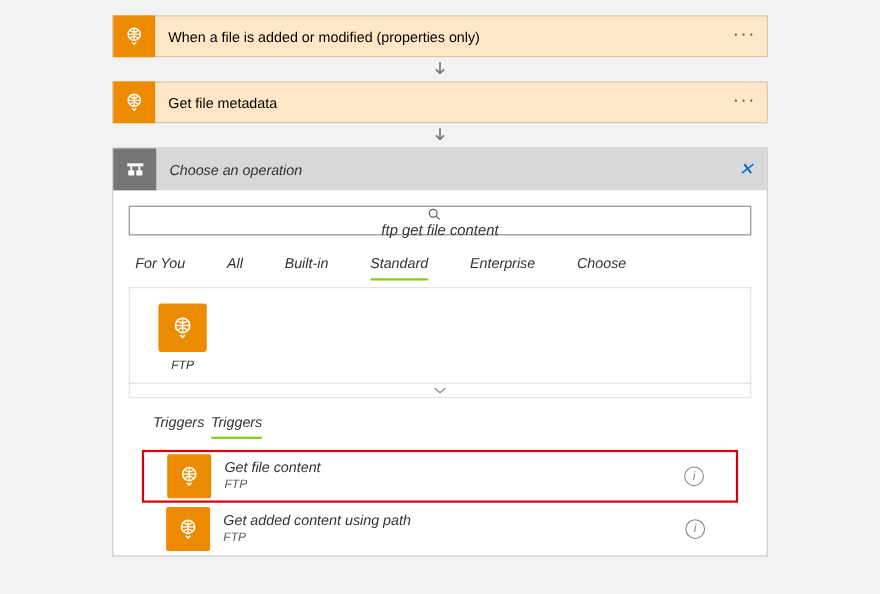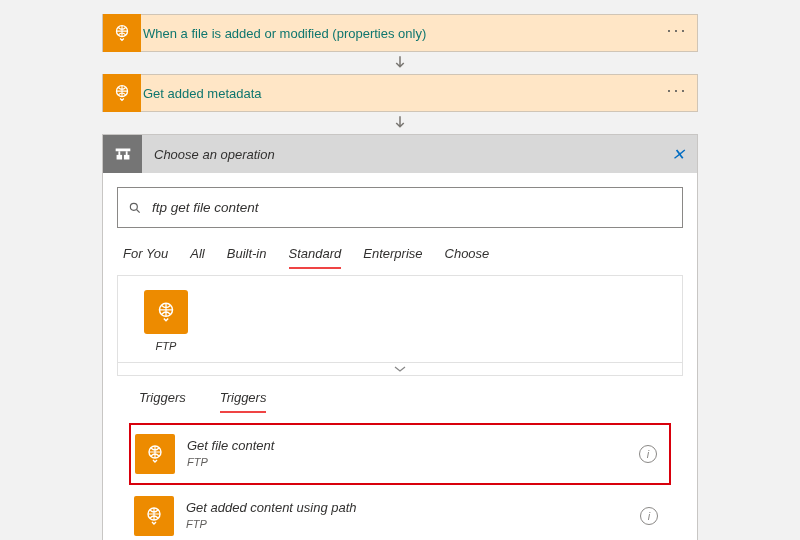--- a/index.html
+++ b/index.html
@@ -35,22 +35,22 @@
   .step-icon {
     width: 38px;
     height: 38px;
     background: #ed8b00;
     display: flex;
     align-items: center;
     justify-content: center;
     flex-shrink: 0;
   }
   .step-title {
-    padding-left: 2px;
-    color: #0f766e;
+    padding-left: 12px;
+    color: #000000;
     flex: 1;
   }
   .step-dots {
     padding: 0 10px 6px 10px;
     color: #605e5c;
     font-size: 18px;
     letter-spacing: 1px;
     cursor: pointer;
     line-height: 14px;
   }
@@ -89,46 +89,47 @@
     padding: 0 12px;
     color: #006cc2;
     cursor: pointer;
     font-size: 16px;
   }
   .op-body {
     padding: 14px 14px 0 14px;
   }
   .search-box {
     border: 1px solid #8a8886;
-    height: 41px;
+    height: 27px;
     display: flex;
     align-items: center;
     padding: 0 10px;
+    flex-direction: column;
   }
   .search-icon {
     color: #606060;
     margin-right: 10px;
     font-size: 14px;
   }
   .search-text {
     color: #323130;
     font-size: 13.5px;
   }
   .tabs {
     display: flex;
-    gap: 22px;
+    gap: 38px;
     padding: 14px 6px 0 6px;
   }
   .tab {
     padding: 4px 0 6px 0;
     cursor: pointer;
     color: #323130;
   }
   .tab.active {
-    border-bottom: 2px solid #ef4444;
+    border-bottom: 2px solid #84cc16;
     font-weight: 400;
   }
   .connectors {
     border: 1px solid #e1e1e1;
     border-bottom: none;
     margin-top: 6px;
   }
   .connector-row {
     display: flex;
     gap: 28px;
@@ -164,36 +165,36 @@
     height: 14px;
     display: flex;
     align-items: center;
     justify-content: center;
     color: #888;
     font-size: 10px;
     cursor: pointer;
   }
   .sub-tabs {
     display: flex;
-    gap: 34px;
+    gap: 6px;
     padding: 10px 22px 0 22px;
     text-align: center;
   }
   .sub-tabs .tab {
     font-size: 13px;
   }
   .action-list {
     padding: 10px 12px 0 12px;
   }
   .action-item {
     display: flex;
     align-items: center;
-    height: 62px;
+    height: 48px;
     border: 1px solid transparent;
-    padding: 4px;
+    padding: 21px;
     cursor: pointer;
   }
   .action-item.highlight {
     border: 2px solid #d8000c;
   }
   .action-icon {
     width: 40px;
     height: 40px;
     background: #ed8b00;
     border-radius: 2px;
@@ -248,21 +249,21 @@
     </div>
 
     <div class="step-card">
       <div class="step-icon">
         <svg width="22" height="22" viewBox="0 0 24 24">
             <circle cx="12" cy="10" r="6" fill="none" stroke="#fff" stroke-width="1.4"></circle>
             <path d="M6 10 h12 M12 4 v12 M8 6 q4 4 8 0 M8 14 q4 -4 8 0" stroke="#fff" stroke-width="1.2" fill="none"></path>
             <path d="M10 18 l2 2 l2 -2" stroke="#fff" stroke-width="1.4" fill="none"></path>
           </svg>
       </div>
-      <div class="step-title">Get added metadata</div>
+      <div class="step-title">Get file metadata</div>
       <div class="step-dots">···</div>
     </div>
 
     <div class="arrow-down">
       <svg width="18" height="18" viewBox="0 0 24 24">
           <path d="M12 3 v14 M7 12 l5 5 l5 -5" stroke="#797672" stroke-width="2" fill="none"></path>
         </svg>
     </div>
 
     <div class="op-panel">

